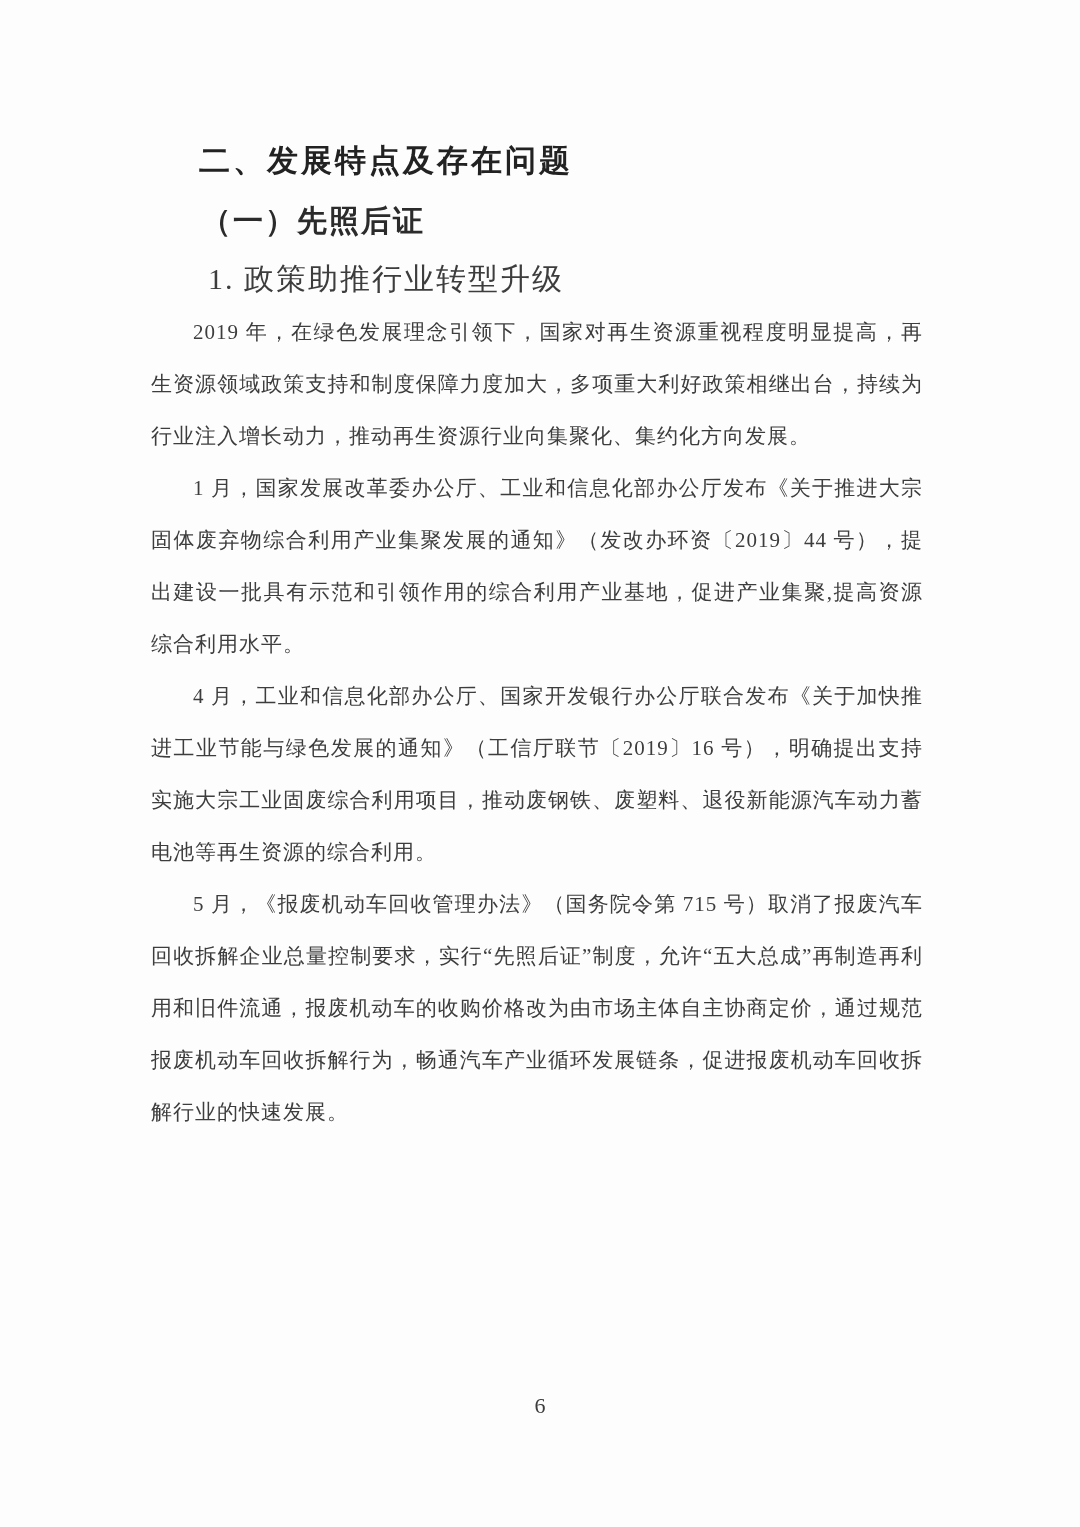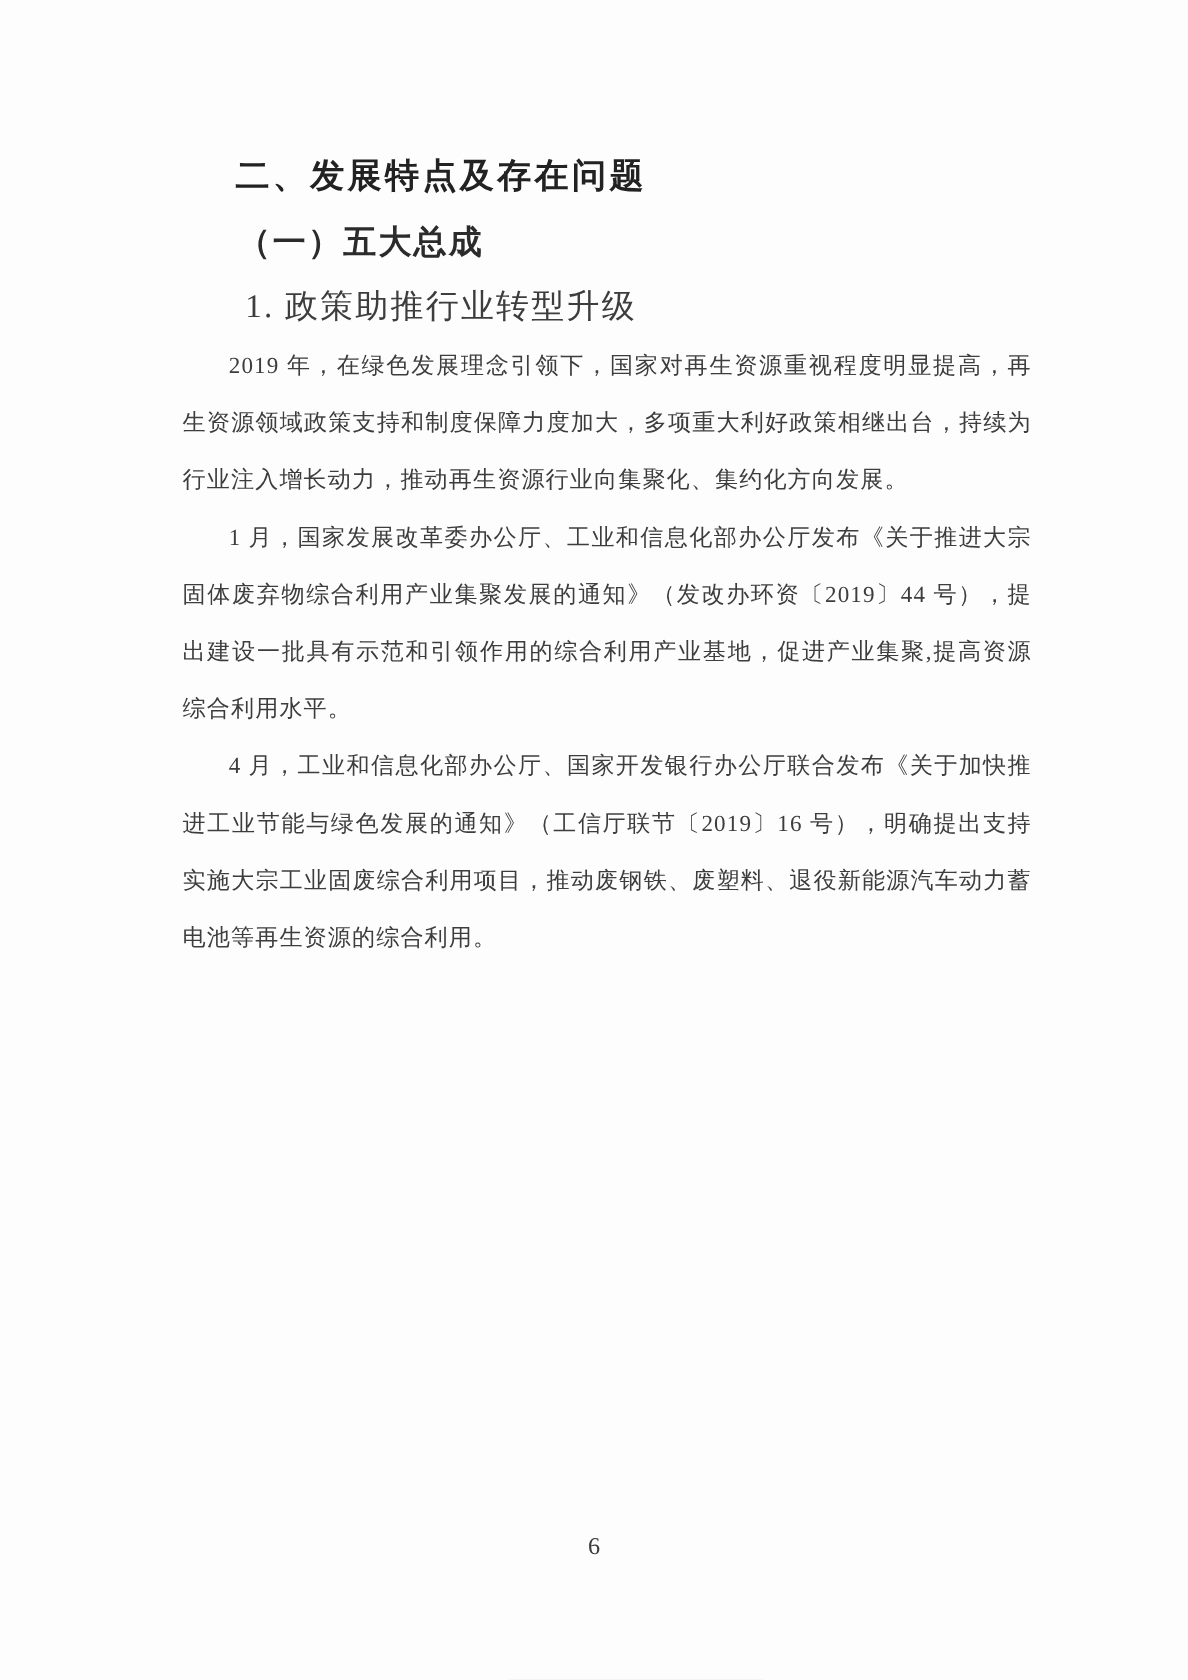--- a/index.html
+++ b/index.html
@@ -13,21 +13,21 @@
     height: 1527px;
     margin: 0 auto;
     background: #fdfdfd;
     color: #3d3d3d;
     font-family: "Liberation Serif", "DejaVu Serif", serif;
     overflow: hidden;
   }
   .content {
     position: absolute;
     top: 142px;
-    left: 166px;
+    left: 151px;
     width: 772px;
   }
   .h1 {
     font-family: "DejaVu Sans", "Liberation Sans", sans-serif;
     font-weight: 700;
     font-size: 31px;
     line-height: 36px;
     color: #222222;
     margin: 0 0 0 48px;
     letter-spacing: 3px;
@@ -73,22 +73,23 @@
     color: #3d3d3d;
     font-family: "Liberation Serif", "DejaVu Serif", serif;
   }
 </style>
 </head>
 <body>
 
 <div class="page">
   <div class="content">
     <div class="h1">二、发展特点及存在问题</div>
-    <div class="h2">（一）五大总成</div>
+    <div class="h2">（一）先照后证</div>
     <div class="h3">1. 政策助推行业转型升级</div>
     <div class="body-text">
       <p>2019 年，在绿色发展理念引领下，国家对再生资源重视程度明显提高，再生资源领域政策支持和制度保障力度加大，多项重大利好政策相继出台，持续为行业注入增长动力，推动再生资源行业向集聚化、集约化方向发展。</p>
       <p>1 月，国家发展改革委办公厅、工业和信息化部办公厅发布《关于推进大宗固体废弃物综合利用产业集聚发展的通知》（发改办环资〔2019〕44 号），提出建设一批具有示范和引领作用的综合利用产业基地，促进产业集聚,提高资源综合利用水平。</p>
       <p>4 月，工业和信息化部办公厅、国家开发银行办公厅联合发布《关于加快推进工业节能与绿色发展的通知》（工信厅联节〔2019〕16 号），明确提出支持实施大宗工业固废综合利用项目，推动废钢铁、废塑料、退役新能源汽车动力蓄电池等再生资源的综合利用。</p>
+      <p>5 月，《报废机动车回收管理办法》（国务院令第 715 号）取消了报废汽车回收拆解企业总量控制要求，实行“先照后证”制度，允许“五大总成”再制造再利用和旧件流通，报废机动车的收购价格改为由市场主体自主协商定价，通过规范报废机动车回收拆解行为，畅通汽车产业循环发展链条，促进报废机动车回收拆解行业的快速发展。</p>
     </div>
   </div>
   <div class="page-number">6</div>
 </div>
 
 </body></html>

